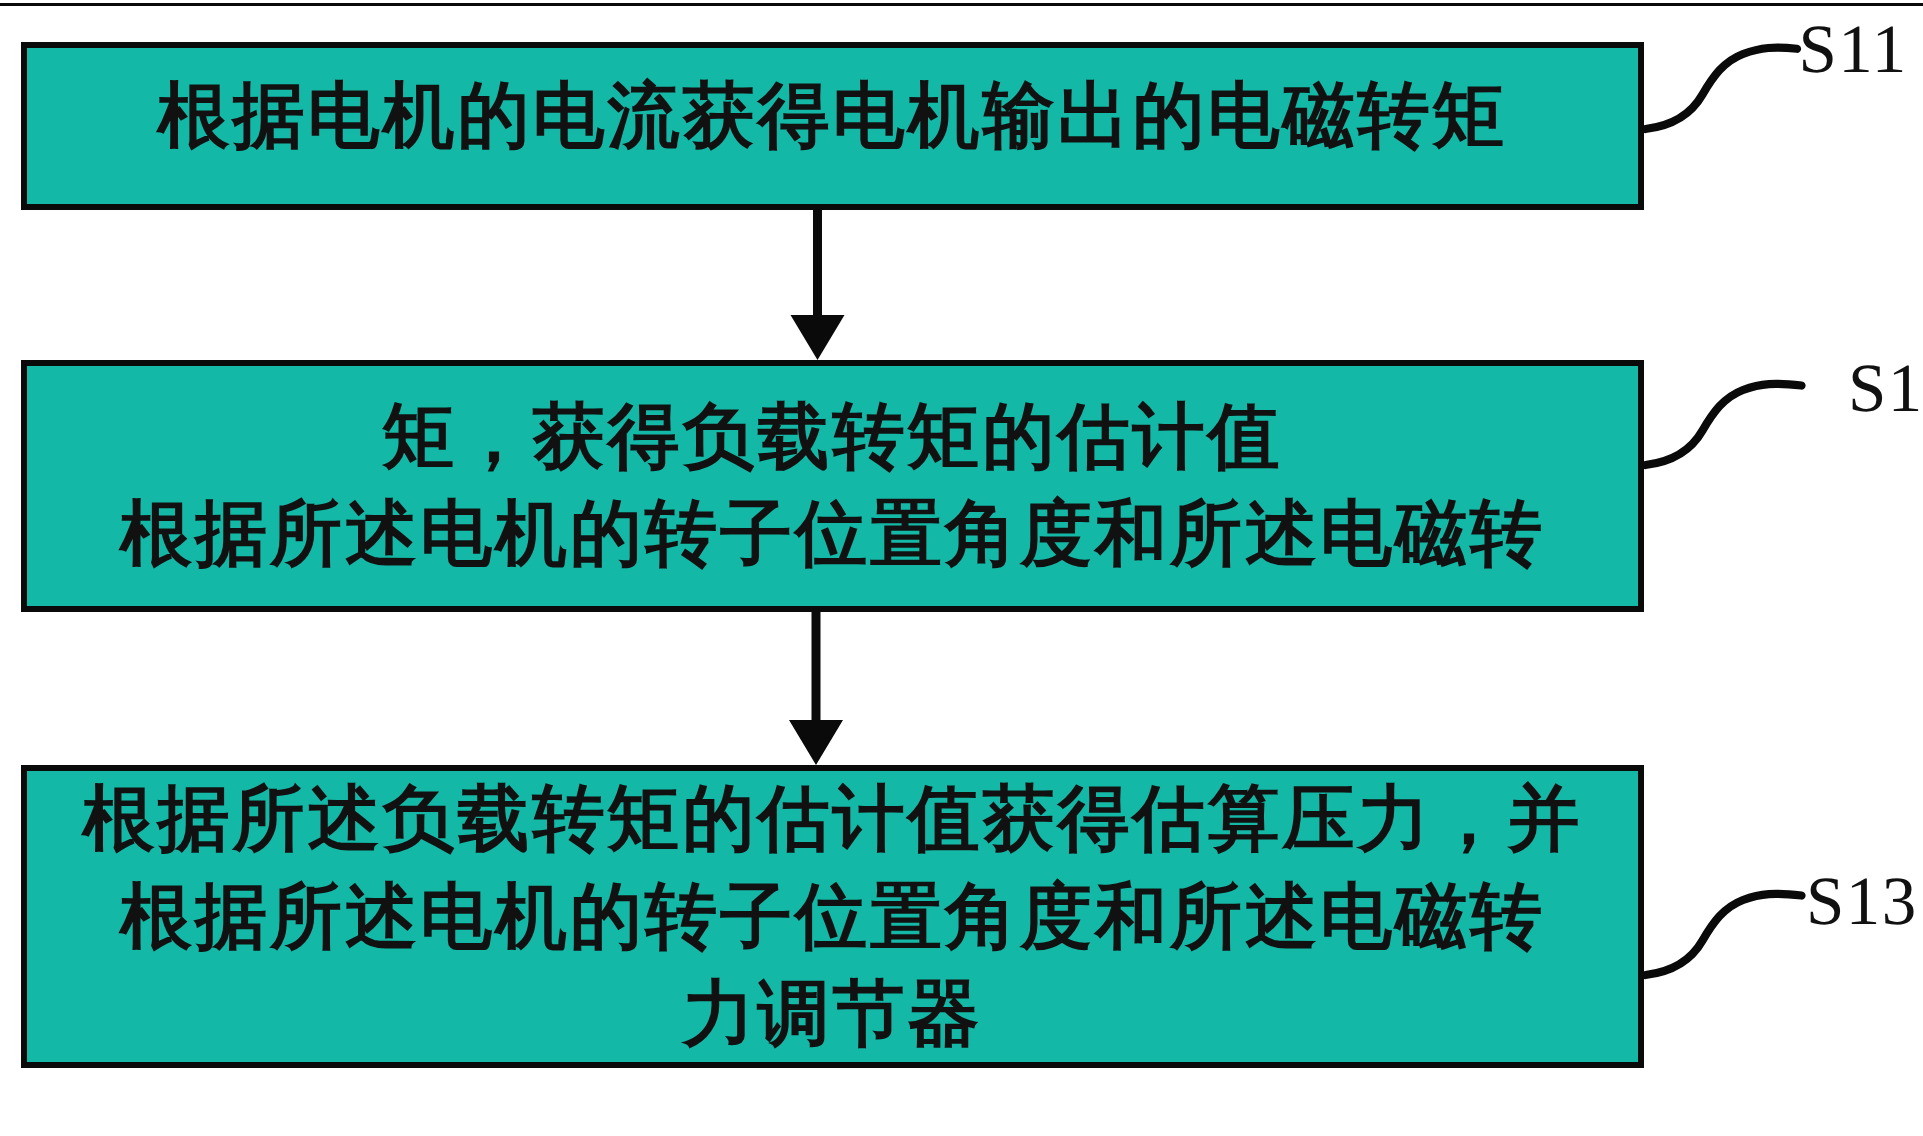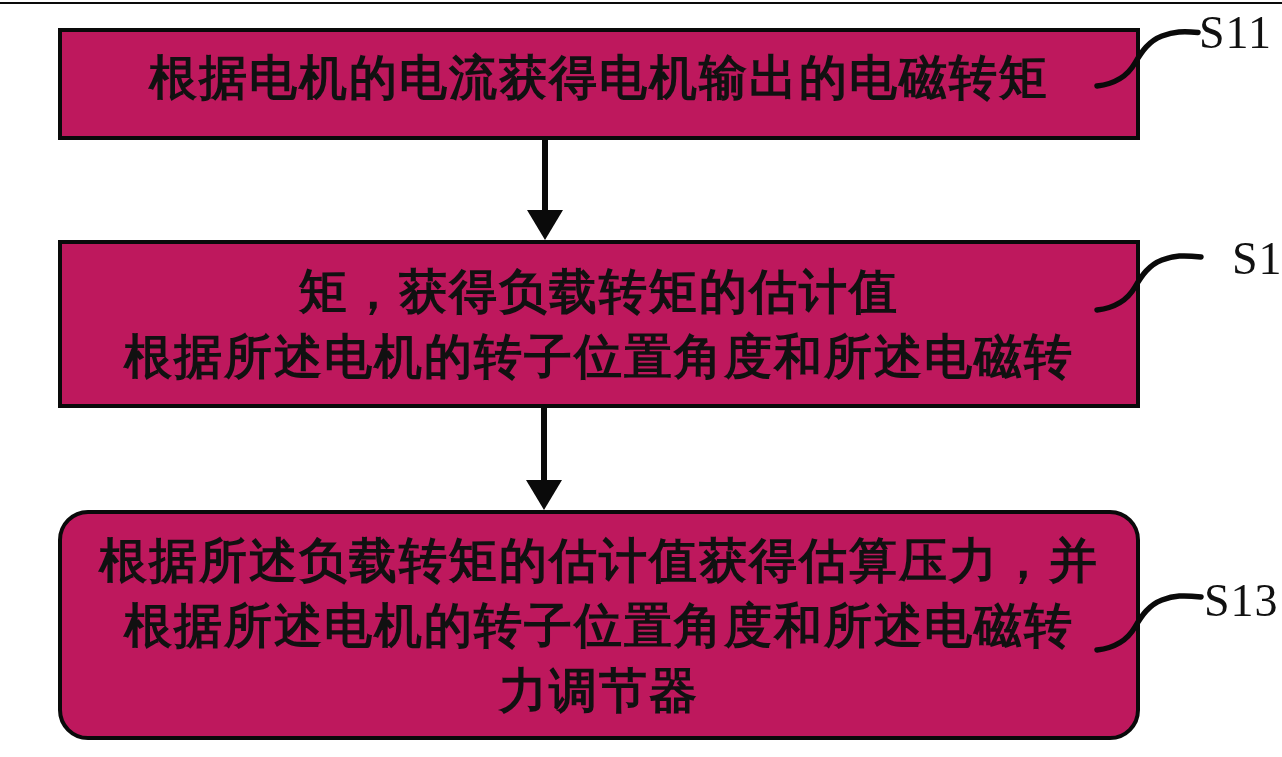--- a/index.html
+++ b/index.html
@@ -22,30 +22,29 @@
     width: 1282px;
     height: 2px;
     background: #0a0a0a;
   }
   .flow-box {
     position: absolute;
     left: 14px;
     width: 1082px;
     border: 4px solid #0a0a0a;
     box-sizing: border-box;
-    background: #be185d;
+    background: #14b8a6;
     display: flex;
     flex-direction: column;
     align-items: center;
     justify-content: center;
-    margin-left: 44px;
   }
   .box-1 { top: 28px;  height: 112px; padding-bottom: 14px; }
   .box-2 { top: 240px; height: 168px; }
-  .box-3 { top: 510px; height: 230px; border-radius: 30px; }
+  .box-3 { top: 510px; height: 202px; }
   .box-line {
     font-size: 48px;
     line-height: 65px;
     letter-spacing: 2px;
     color: #111111;
     font-weight: 600;
     white-space: nowrap;
     text-align: center;
   }
   .svg-layer {

